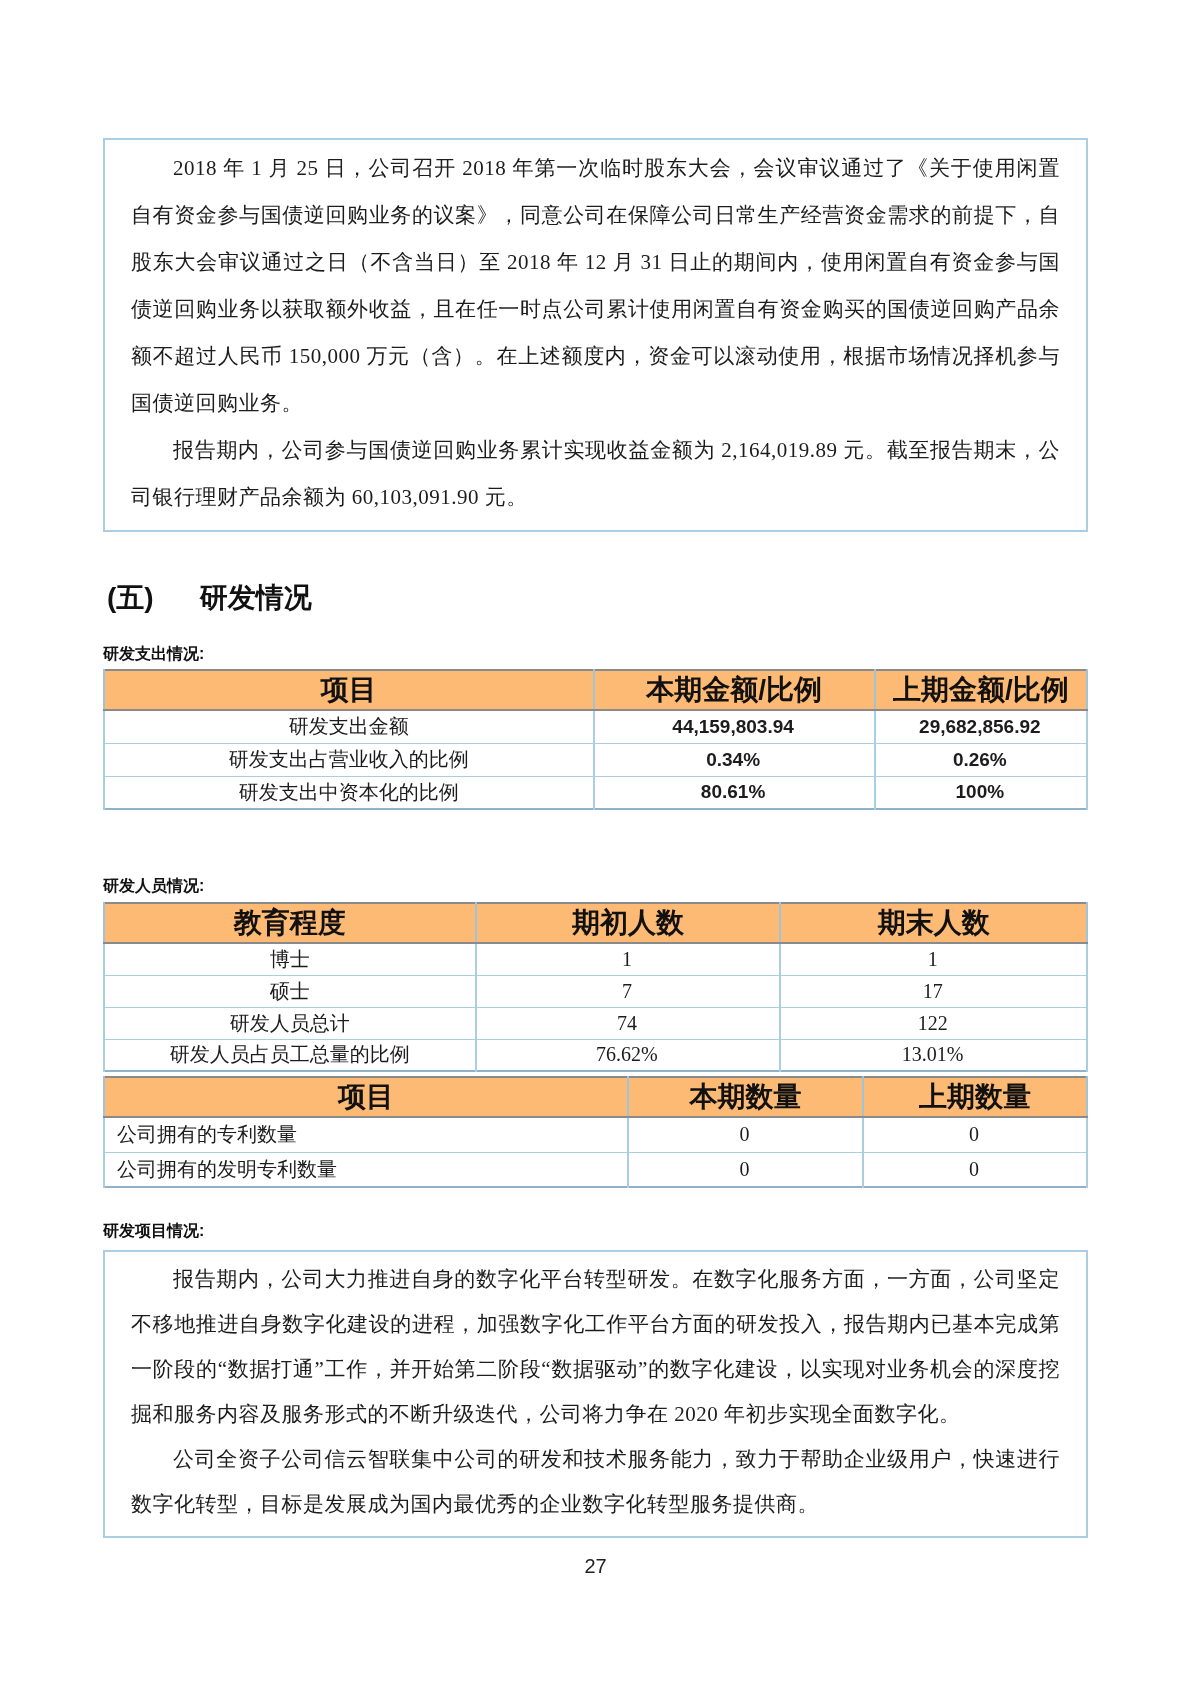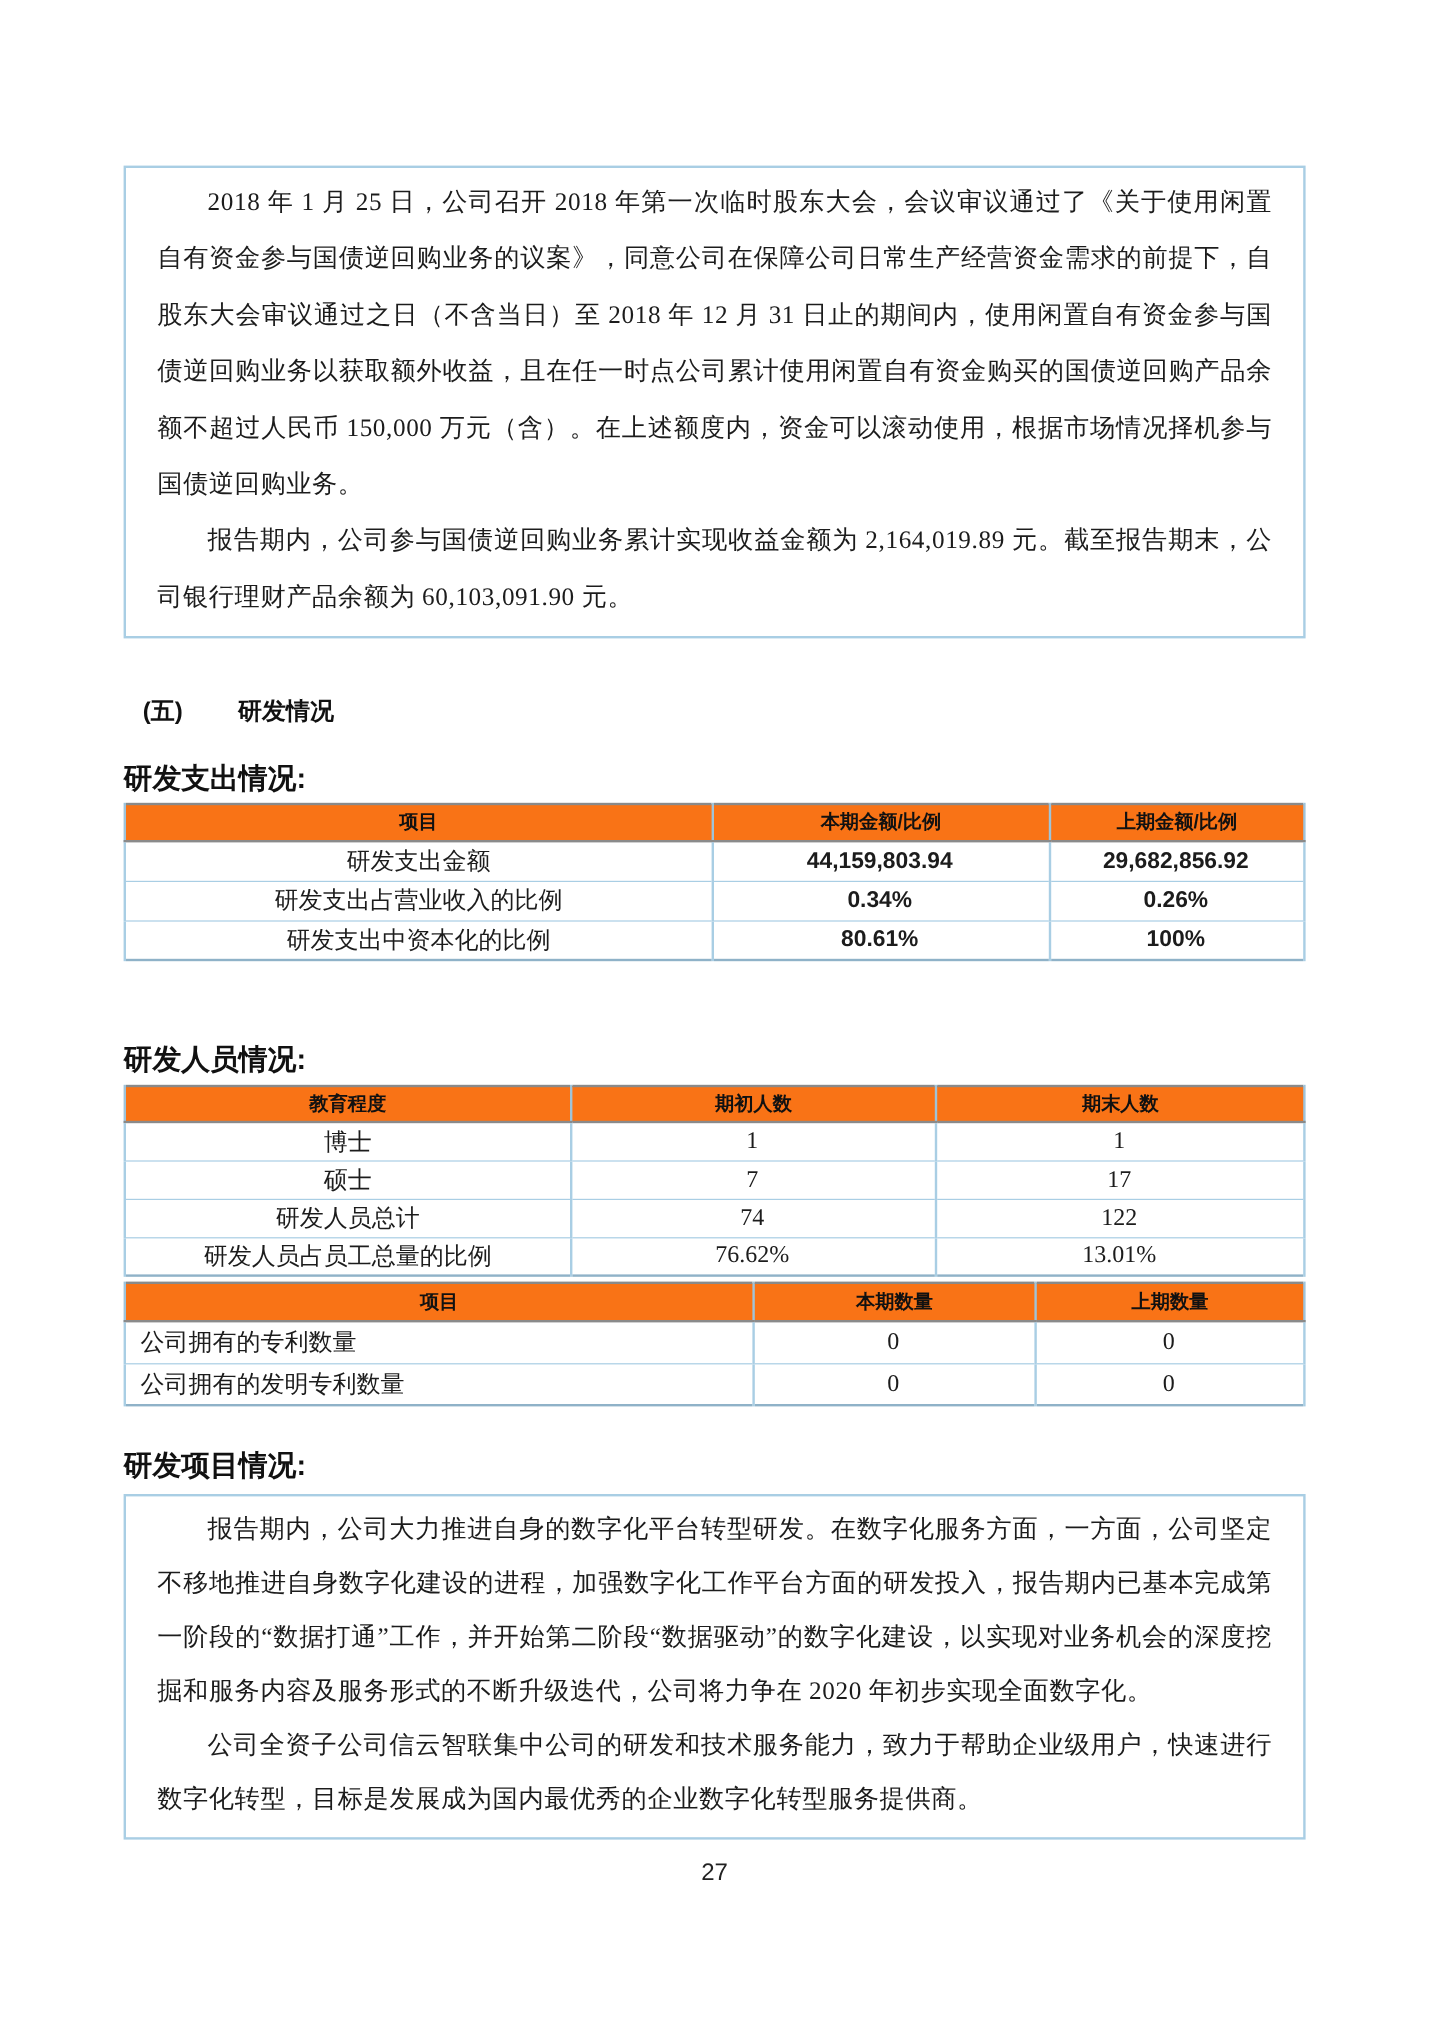--- a/index.html
+++ b/index.html
@@ -35,53 +35,53 @@
     font-size: 21px;
     text-align: justify;
     text-indent: 42px;
     letter-spacing: 0.5px;
   }
   .box1 p { line-height: 47px; }
   .box2 p { line-height: 45px; }
 
   
   .section-heading {
-    margin: 47px 0 0 16px;
-    font-family: "Liberation Sans", "DejaVu Sans", sans-serif;
-    font-weight: bold;
-    font-size: 20px;
+    margin: 47px 0 0 4px;
+    font-family: "Liberation Sans", "DejaVu Sans", sans-serif;
+    font-weight: bold;
+    font-size: 28px;
     color: #111;
   }
   .section-heading .sec-num { margin-right: 46px; }
 
   
   .sub-label {
     font-family: "Liberation Sans", "DejaVu Sans", sans-serif;
     font-weight: bold;
-    font-size: 24px;
+    font-size: 16px;
     color: #111;
   }
   .lbl-expenditure { margin-top: 27px; margin-bottom: 4px; }
   .lbl-personnel   { margin-top: 66px; margin-bottom: 5px; }
   .lbl-patents     { margin-top: 33px; margin-bottom: 6px; }
   .lbl-projects    { margin-top: 33px; margin-bottom: 8px; }
 
   
   table {
     width: 985px;
     border-collapse: collapse;
     table-layout: fixed;
     background: #ffffff;
   }
   table { border: 2px solid #9fc4da; border-top: 2px solid #8a8a8a; border-bottom: 2px solid #8fb2c8; }
   th {
-    background: #f97316;
-    font-family: "Liberation Sans", "DejaVu Sans", sans-serif;
-    font-weight: bold;
-    font-size: 16px;
+    background: #fdba74;
+    font-family: "Liberation Sans", "DejaVu Sans", sans-serif;
+    font-weight: bold;
+    font-size: 28px;
     color: #111;
     text-align: center;
     border-bottom: 2px solid #8a8a8a;
     border-left: 2px solid #9fc4da;
     border-right: 2px solid #9fc4da;
     padding: 0;
   }
   td {
     font-size: 20px;
     border-top: 1px solid #a9cee4;

